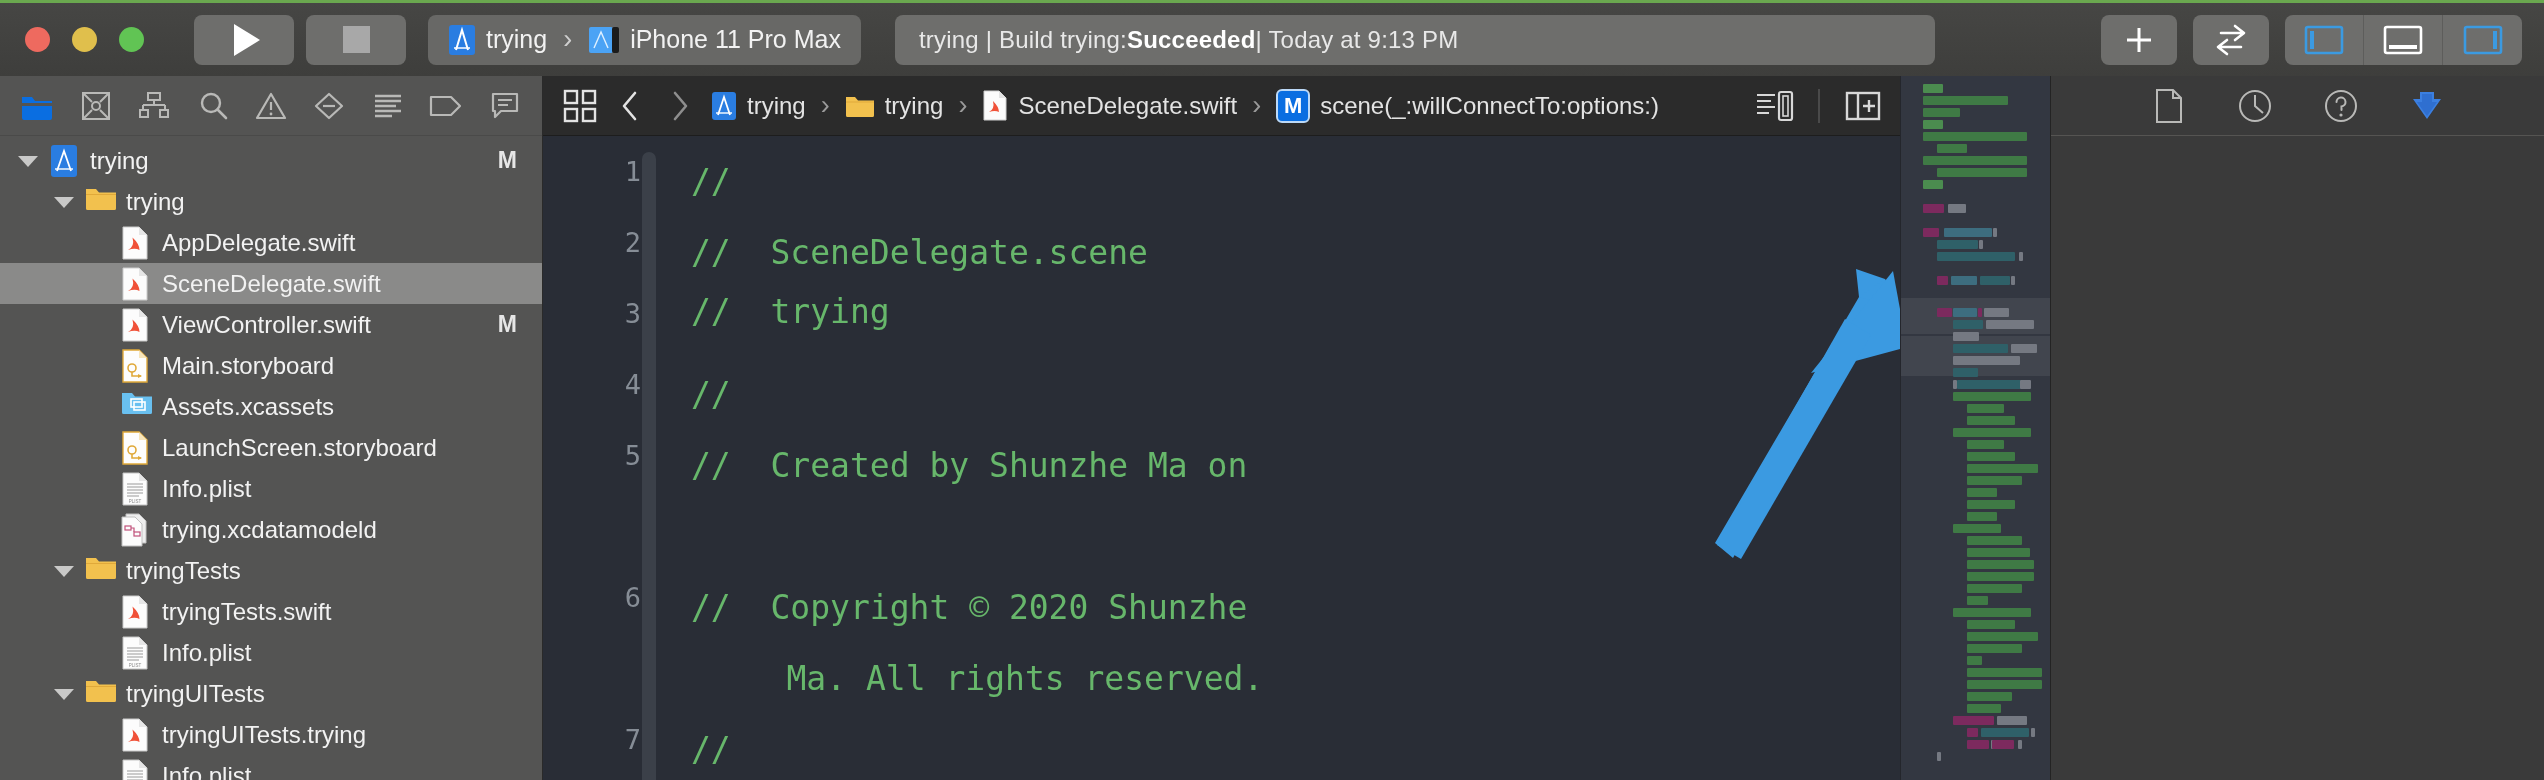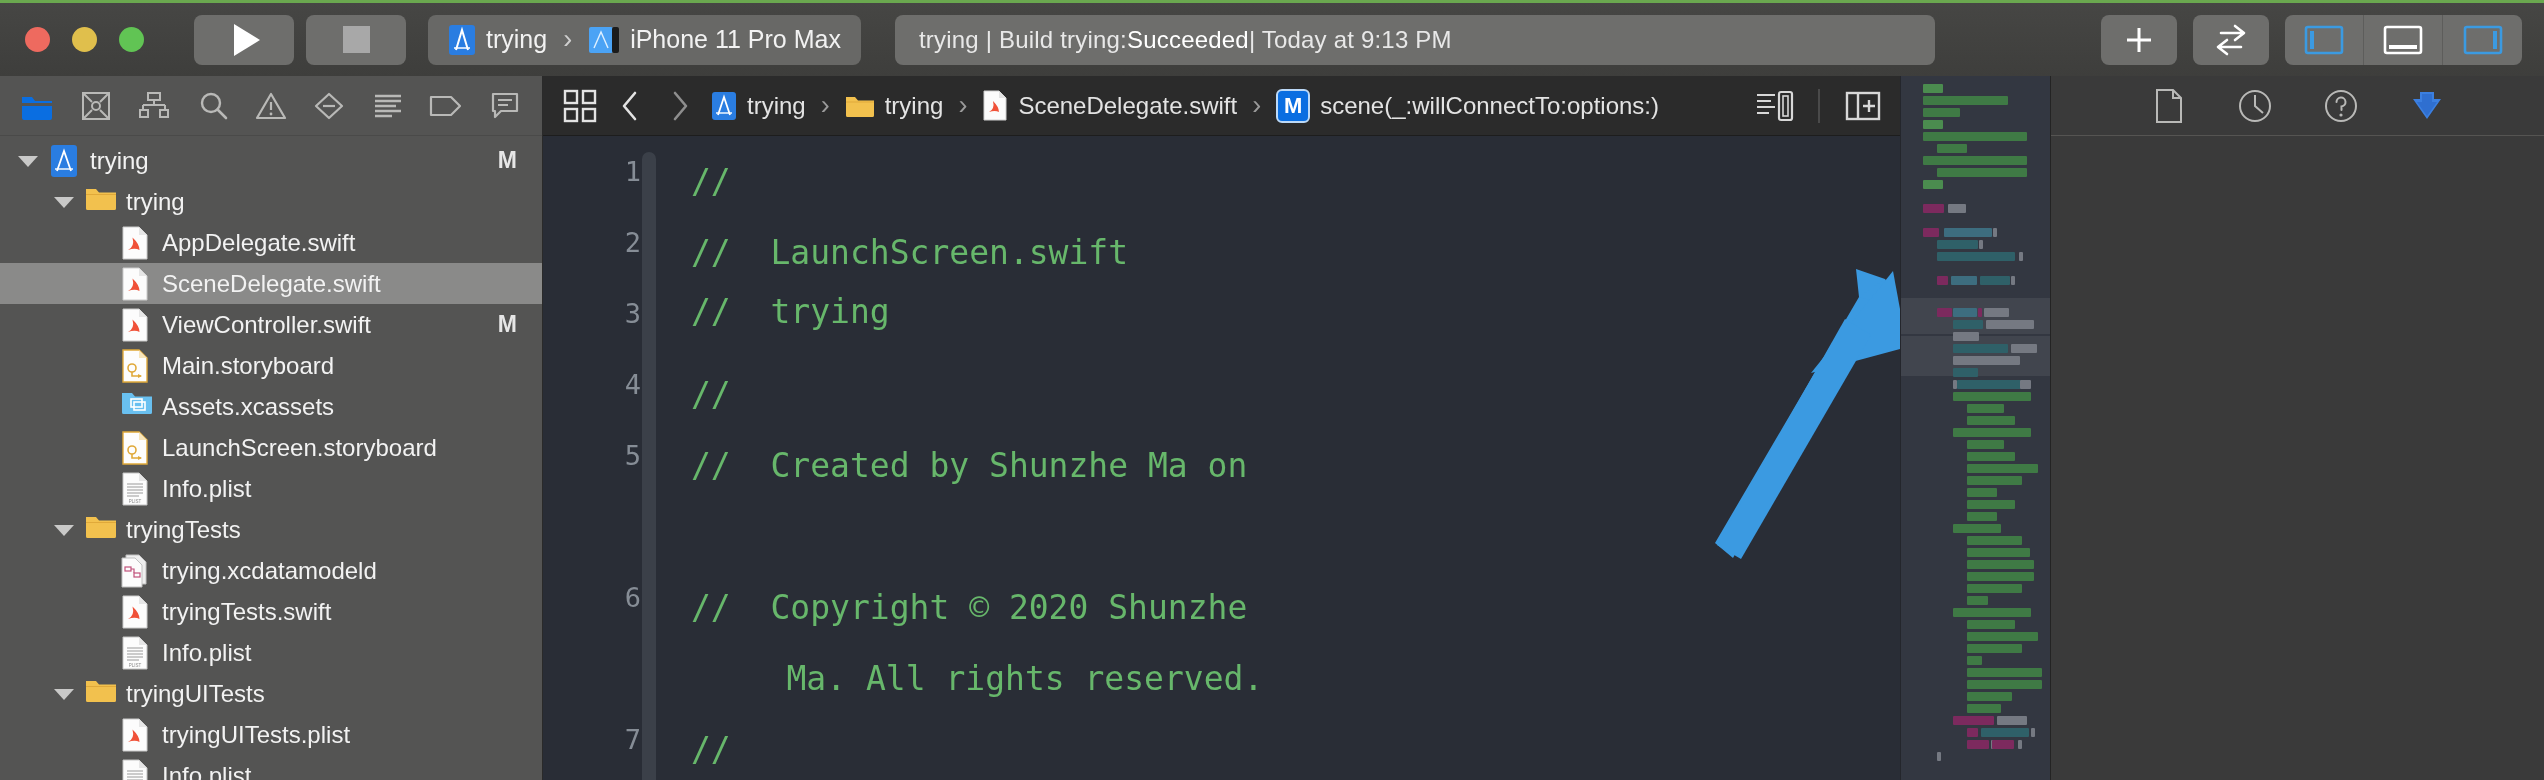--- a/index.html
+++ b/index.html
@@ -38,21 +38,21 @@
   }
   .sep-chev{ color:#cfcfcf; font-size:27px; font-weight:300; margin:0 6px; }
   .ico-xc{ width:28px;height:32px; position:relative; display:inline-block; }
   .ico-dev{ width:32px;height:30px; position:relative; display:inline-block; }
 
   .activity{
     margin-left:34px; flex:0 0 auto; width:1040px; height:50px;
     background:#6e6e6c; border-radius:8px; display:flex; align-items:center;
     padding:0 24px; font-size:24px; color:#e8e8e8; letter-spacing:.2px;
   }
-  .activity b{ color:#ffffff; font-weight:normal; }
+  .activity b{ color:#ffffff; font-weight:bold; }
 
   .tb-right{ margin-left:auto; display:flex; align-items:center; gap:16px; margin-right:22px; }
   .rbtn{ width:76px;height:50px;background:#6e6e6c;border-radius:8px;display:flex;align-items:center;justify-content:center; }
   .rgroup{ display:flex; background:#6e6e6c; border-radius:8px; overflow:hidden; }
   .rgroup .rbtn{ border-radius:0; background:transparent; width:79px; border-right:1px solid #5d5d5b; }
   .rgroup .rbtn:last-child{ border-right:none; }
 
   
   .main{ position:absolute; left:0; top:76px; width:2544px; height:704px; display:flex; }
 
@@ -341,73 +341,73 @@
             <span style="margin-left: 86px; width: 26px; flex: 0 0 26px;"></span>
             <span class="fileicon" style="margin-left: 9px;"><svg width="28" height="34" viewBox="0 0 28 34">
                 <path d="M2 1 h16 l8 8 v24 H2 Z" fill="#fcfcfc" stroke="#c3c3c3" stroke-width="1"></path>
                 <path d="M18 1 v8 h8" fill="#e6e6e6"></path>
                 <path d="M6 12 H22 M6 15 H22 M6 18 H22 M6 21 H22 M6 24 H18" stroke="#9a9a9a" stroke-width="1.2"></path>
                 <text x="14" y="31" font-size="4.5" fill="#8a8a8a" text-anchor="middle" font-family="Liberation Sans">PLIST</text>
               </svg></span>
             <span class="rowlabel">Info.plist</span>
           </div>
           <div class="row">
-            <span class="disc" style="margin-left: 50px;"></span>
-            <span class="fileicon" style="margin-left: 9px;"><svg width="32" height="28" viewBox="0 0 32 28">
-                <path d="M1 4 h10 l3 3.5 h17 v16 a1.5 1.5 0 0 1 -1.5 1.5 H2.5 A1.5 1.5 0 0 1 1 23.5 Z" fill="#f2c14e"></path>
-                <path d="M1 9.5 h30" stroke="#e0a93a" stroke-width="1"></path>
-              </svg></span>
-            <span class="rowlabel">tryingTests</span>
-          </div>
-          <div class="row">
             <span style="margin-left: 86px; width: 26px; flex: 0 0 26px;"></span>
             <span class="fileicon" style="margin-left: 9px;"><svg width="30" height="34" viewBox="0 0 30 34">
                 <path d="M5 1 h13 l7 7 v22 H5 Z" fill="#eeeeee" stroke="#c0c0c0" stroke-width="1"></path>
                 <path d="M1 4 h13 l7 7 v22 H1 Z" fill="#fcfcfc" stroke="#c0c0c0" stroke-width="1"></path>
                 <rect x="4" y="13" width="6" height="4" fill="none" stroke="#c0517a" stroke-width="1.2"></rect>
                 <rect x="13" y="19" width="6" height="4" fill="none" stroke="#c0517a" stroke-width="1.2"></rect>
                 <path d="M10 15 H13 v4" stroke="#c0517a" stroke-width="1.2" fill="none"></path>
               </svg></span>
             <span class="rowlabel">trying.xcdatamodeld</span>
           </div>
           <div class="row">
-            <span style="margin-left: 86px; width: 26px; flex: 0 0 26px;"></span>
-            <span class="fileicon" style="margin-left: 9px;"><svg width="28" height="34" viewBox="0 0 28 34">
-                <path d="M2 1 h16 l8 8 v24 H2 Z" fill="#fcfcfc" stroke="#cbcbcb" stroke-width="1"></path>
-                <path d="M18 1 v8 h8" fill="#e6e6e6"></path>
-                <path d="M7 24 q7 -3.5 4.5 -12.5 q7 6.5 7 12.5 q-4.5 -2.5 -11.5 0 Z" fill="#f05138"></path>
-              </svg></span>
-            <span class="rowlabel">tryingTests.swift</span>
-          </div>
-          <div class="row">
-            <span style="margin-left: 86px; width: 26px; flex: 0 0 26px;"></span>
-            <span class="fileicon" style="margin-left: 9px;"><svg width="28" height="34" viewBox="0 0 28 34">
-                <path d="M2 1 h16 l8 8 v24 H2 Z" fill="#fcfcfc" stroke="#c3c3c3" stroke-width="1"></path>
-                <path d="M18 1 v8 h8" fill="#e6e6e6"></path>
-                <path d="M6 12 H22 M6 15 H22 M6 18 H22 M6 21 H22 M6 24 H18" stroke="#9a9a9a" stroke-width="1.2"></path>
-                <text x="14" y="31" font-size="4.5" fill="#8a8a8a" text-anchor="middle" font-family="Liberation Sans">PLIST</text>
-              </svg></span>
-            <span class="rowlabel">Info.plist</span>
-          </div>
-          <div class="row">
             <span class="disc" style="margin-left: 50px;"></span>
             <span class="fileicon" style="margin-left: 9px;"><svg width="32" height="28" viewBox="0 0 32 28">
                 <path d="M1 4 h10 l3 3.5 h17 v16 a1.5 1.5 0 0 1 -1.5 1.5 H2.5 A1.5 1.5 0 0 1 1 23.5 Z" fill="#f2c14e"></path>
                 <path d="M1 9.5 h30" stroke="#e0a93a" stroke-width="1"></path>
               </svg></span>
+            <span class="rowlabel">tryingTests</span>
+          </div>
+          <div class="row">
+            <span style="margin-left: 86px; width: 26px; flex: 0 0 26px;"></span>
+            <span class="fileicon" style="margin-left: 9px;"><svg width="28" height="34" viewBox="0 0 28 34">
+                <path d="M2 1 h16 l8 8 v24 H2 Z" fill="#fcfcfc" stroke="#cbcbcb" stroke-width="1"></path>
+                <path d="M18 1 v8 h8" fill="#e6e6e6"></path>
+                <path d="M7 24 q7 -3.5 4.5 -12.5 q7 6.5 7 12.5 q-4.5 -2.5 -11.5 0 Z" fill="#f05138"></path>
+              </svg></span>
+            <span class="rowlabel">tryingTests.swift</span>
+          </div>
+          <div class="row">
+            <span style="margin-left: 86px; width: 26px; flex: 0 0 26px;"></span>
+            <span class="fileicon" style="margin-left: 9px;"><svg width="28" height="34" viewBox="0 0 28 34">
+                <path d="M2 1 h16 l8 8 v24 H2 Z" fill="#fcfcfc" stroke="#c3c3c3" stroke-width="1"></path>
+                <path d="M18 1 v8 h8" fill="#e6e6e6"></path>
+                <path d="M6 12 H22 M6 15 H22 M6 18 H22 M6 21 H22 M6 24 H18" stroke="#9a9a9a" stroke-width="1.2"></path>
+                <text x="14" y="31" font-size="4.5" fill="#8a8a8a" text-anchor="middle" font-family="Liberation Sans">PLIST</text>
+              </svg></span>
+            <span class="rowlabel">Info.plist</span>
+          </div>
+          <div class="row">
+            <span class="disc" style="margin-left: 50px;"></span>
+            <span class="fileicon" style="margin-left: 9px;"><svg width="32" height="28" viewBox="0 0 32 28">
+                <path d="M1 4 h10 l3 3.5 h17 v16 a1.5 1.5 0 0 1 -1.5 1.5 H2.5 A1.5 1.5 0 0 1 1 23.5 Z" fill="#f2c14e"></path>
+                <path d="M1 9.5 h30" stroke="#e0a93a" stroke-width="1"></path>
+              </svg></span>
             <span class="rowlabel">tryingUITests</span>
           </div>
           <div class="row">
             <span style="margin-left: 86px; width: 26px; flex: 0 0 26px;"></span>
             <span class="fileicon" style="margin-left: 9px;"><svg width="28" height="34" viewBox="0 0 28 34">
                 <path d="M2 1 h16 l8 8 v24 H2 Z" fill="#fcfcfc" stroke="#cbcbcb" stroke-width="1"></path>
                 <path d="M18 1 v8 h8" fill="#e6e6e6"></path>
                 <path d="M7 24 q7 -3.5 4.5 -12.5 q7 6.5 7 12.5 q-4.5 -2.5 -11.5 0 Z" fill="#f05138"></path>
               </svg></span>
-            <span class="rowlabel">tryingUITests.plist</span>
+            <span class="rowlabel">tryingUITests.trying</span>
           </div>
           <div class="row">
             <span style="margin-left: 86px; width: 26px; flex: 0 0 26px;"></span>
             <span class="fileicon" style="margin-left: 9px;"><svg width="28" height="34" viewBox="0 0 28 34">
                 <path d="M2 1 h16 l8 8 v24 H2 Z" fill="#fcfcfc" stroke="#c3c3c3" stroke-width="1"></path>
                 <path d="M18 1 v8 h8" fill="#e6e6e6"></path>
                 <path d="M6 12 H22 M6 15 H22 M6 18 H22 M6 21 H22 M6 24 H18" stroke="#9a9a9a" stroke-width="1.2"></path>
                 <text x="14" y="31" font-size="4.5" fill="#8a8a8a" text-anchor="middle" font-family="Liberation Sans">PLIST</text>
               </svg></span>
             <span class="rowlabel">Info.plist</span>
@@ -496,21 +496,21 @@
         <div class="ln" style="top: 20px;">1</div>
             <div class="ln" style="top: 91px;">2</div>
             <div class="ln" style="top: 162px;">3</div>
             <div class="ln" style="top: 233px;">4</div>
             <div class="ln" style="top: 304px;">5</div>
             <div class="ln" style="top: 446px;">6</div>
             <div class="ln" style="top: 588px;">7</div>
           </div>
         <div class="codetext" id="codetext">
             <div class="cline" style="top: 10px; left: 28px;">//</div>
-            <div class="cline" style="top: 81px; left: 28px;">//  LaunchScreen.swift</div>
+            <div class="cline" style="top: 81px; left: 28px;">//  SceneDelegate.scene</div>
             <div class="cline" style="top: 140px; left: 28px;">//  trying</div>
             <div class="cline" style="top: 223px; left: 28px;">//</div>
             <div class="cline" style="top: 294px; left: 28px;">//  Created by Shunzhe Ma on</div>
             <div class="cline" style="top: 436px; left: 28px;">//  Copyright © 2020 Shunzhe</div>
             <div class="cline" style="top: 507px; left: 44px;">    Ma. All rights reserved.</div>
             <div class="cline" style="top: 578px; left: 28px;">//</div>
             <div class="cline" style="top: 649px; left: 28px;"></div>
           </div>
 
         <svg class="arrow-ann" style="left:1150px; top:125px;" width="230" height="300" viewBox="0 0 230 300">

